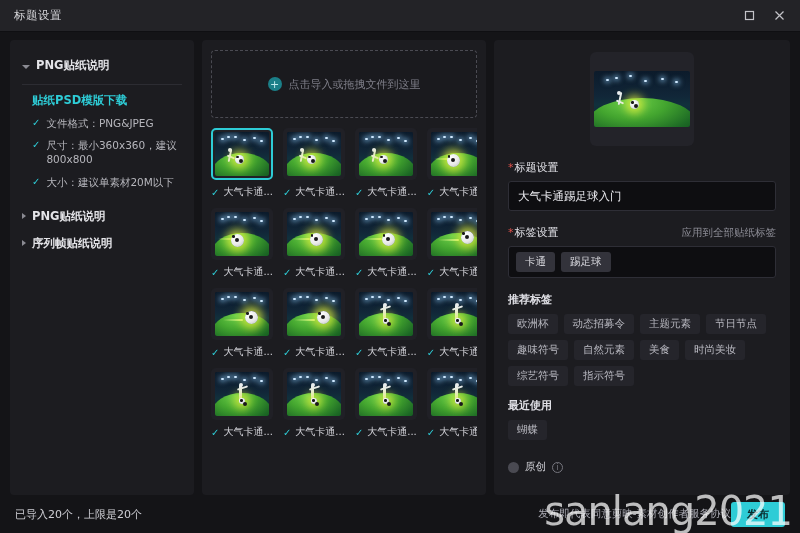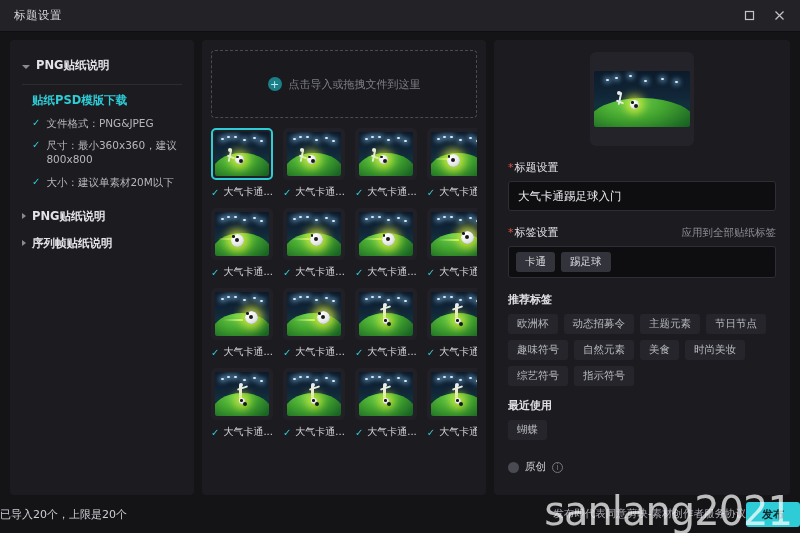--- a/index.html
+++ b/index.html
@@ -256,21 +256,21 @@
   .info-icon {
     width: 11px; height: 11px; border-radius: 50%;
     border: 1px solid #76767e; color: #76767e;
     font-size: 8px; line-height: 9px; text-align: center;
   }
 
   
   .footer {
     flex: 0 0 38px;
     display: flex; align-items: center;
-    padding: 0 0;
+    padding: 0 15px;
     background: #141417;
   }
   .footer-left { font-size: 11px; color: #cfcfd5; }
   .footer-right { margin-left: auto; display: flex; align-items: center; gap: 0; }
   .agree { font-size: 10.5px; color: #a9a9b2; }
   .publish-btn {
     background: #2ECCD6; color: #0b2a2c;
     font-size: 11px; font-weight: bold;
     border: none; border-radius: 3px;
     padding: 5px 16px;

